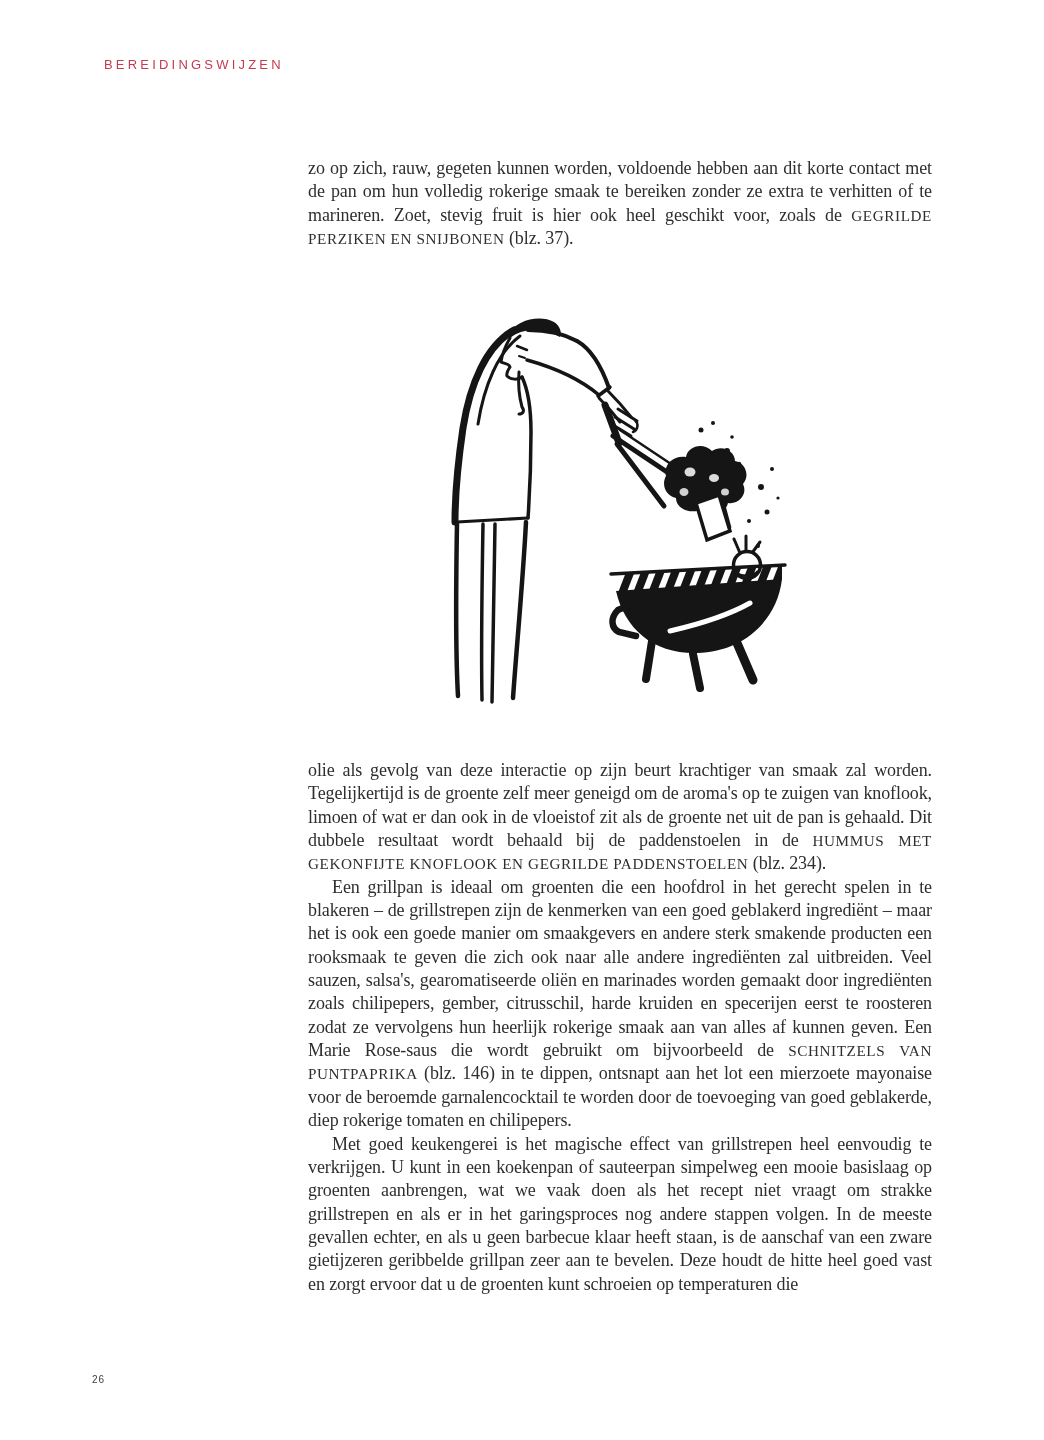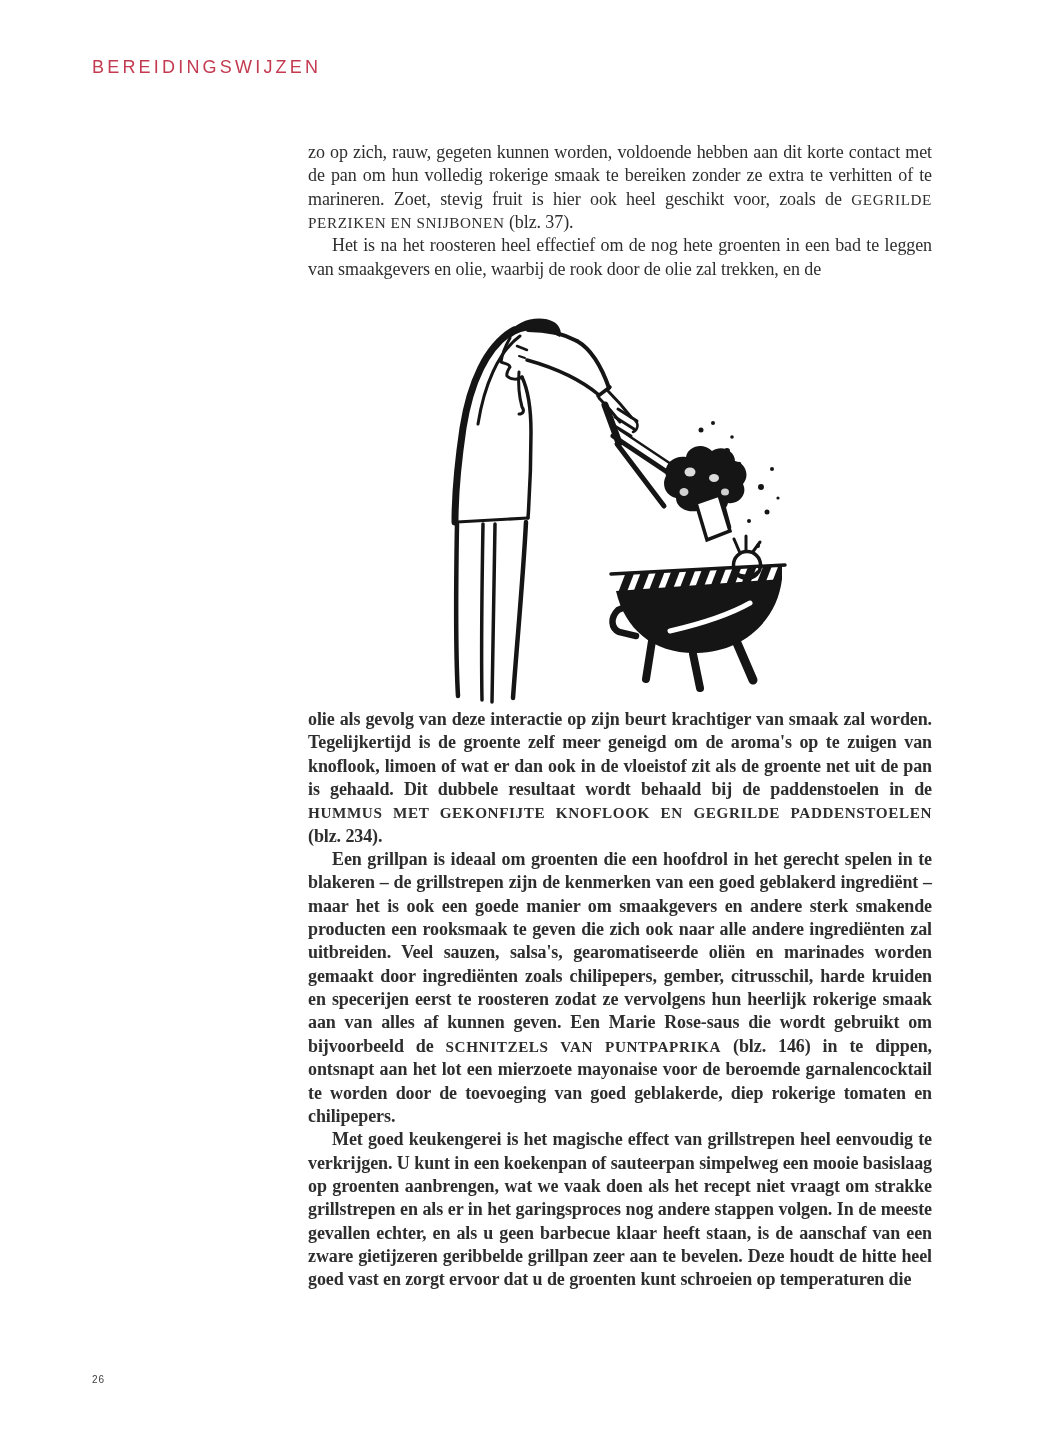--- a/index.html
+++ b/index.html
@@ -1,33 +1,33 @@
 <!DOCTYPE html>
 <html lang="nl"><head>
 <meta charset="utf-8">
 <style>
   * { margin:0; padding:0; box-sizing:border-box; }
   html,body { width:1044px; height:1440px; }
   body { background:#ffffff; position:relative; font-family:"Liberation Serif", serif; }
   .page { position:absolute; inset:0; background:#ffffff; overflow:hidden; }
 
   .section-header {
-    position:absolute; left:92px; top:57px;
+    position:absolute; left:104px; top:57px;
     font-family:"Liberation Sans", sans-serif;
-    font-size:18px; font-weight:500; letter-spacing:3.2px;
+    font-size:13px; font-weight:500; letter-spacing:3.2px;
     color:#c43a50;
   }
 
   .text-column {
     position:absolute; left:308px; width:624px;
     color:#2e2e2e; font-size:18px; line-height:23.35px;
     text-align:justify; letter-spacing:-0.1px;
   }
-  #block-0 { top:141px; }
-  #block-1 { top:708px;font-weight:bold; }
+  #block-0 { top:157px; }
+  #block-1 { top:759px; }
   .text-column p { margin:0; }
   .text-column p.indent { text-indent:24px; }
   .sc { font-size:15.2px; letter-spacing:0.6px; }
 
   .illustration { position:absolute; left:430px; top:310px; width:360px; height:400px; }
 
   .page-number {
     position:absolute; left:92px; top:1374px;
     font-family:"Liberation Sans", sans-serif;
     font-size:10px; letter-spacing:1px; color:#3e3e3e;
@@ -35,21 +35,20 @@
 </style>
 </head>
 <body>
 
 <div class="page">
 
   <div class="section-header">BEREIDINGSWIJZEN</div>
 
   <div class="text-column" id="block-0">
       <p class="para"><span>zo op zich, rauw, gegeten kunnen worden, voldoende hebben aan dit korte contact met de pan om hun volledig rokerige smaak te bereiken zonder ze extra te verhitten of te marineren. Zoet, stevig fruit is hier ook heel geschikt voor, zoals de </span><span class="sc">GEGRILDE PERZIKEN EN SNIJBONEN</span><span> (blz. 37).</span></p>
-      <p class="para indent"><span>Het is na het roosteren heel effectief om de nog hete groenten in een bad te leggen van smaakgevers en olie, waarbij de rook door de olie zal trekken, en de</span></p>
     </div>
 
   <div class="illustration">
     <svg viewBox="0 0 360 400" width="360" height="400" xmlns="http://www.w3.org/2000/svg">
 
       <g fill="none" stroke="#151515" stroke-linecap="round">
         <path d="M78,24 C86,10 110,4 124,12 C130,16 132,22 130,27 C112,17 92,18 80,28 Z" fill="#151515" stroke="none"></path>
         <path d="M80,28 C76,35 72,44 71,52 C74,54 79,53 80,57 C78,60 76,63 77,66 C81,70 88,70 92,67" stroke-width="3"></path>
         <path d="M87,36 L97,40" stroke-width="2.5"></path>
         <path d="M89,46 L95,48" stroke-width="2"></path>

